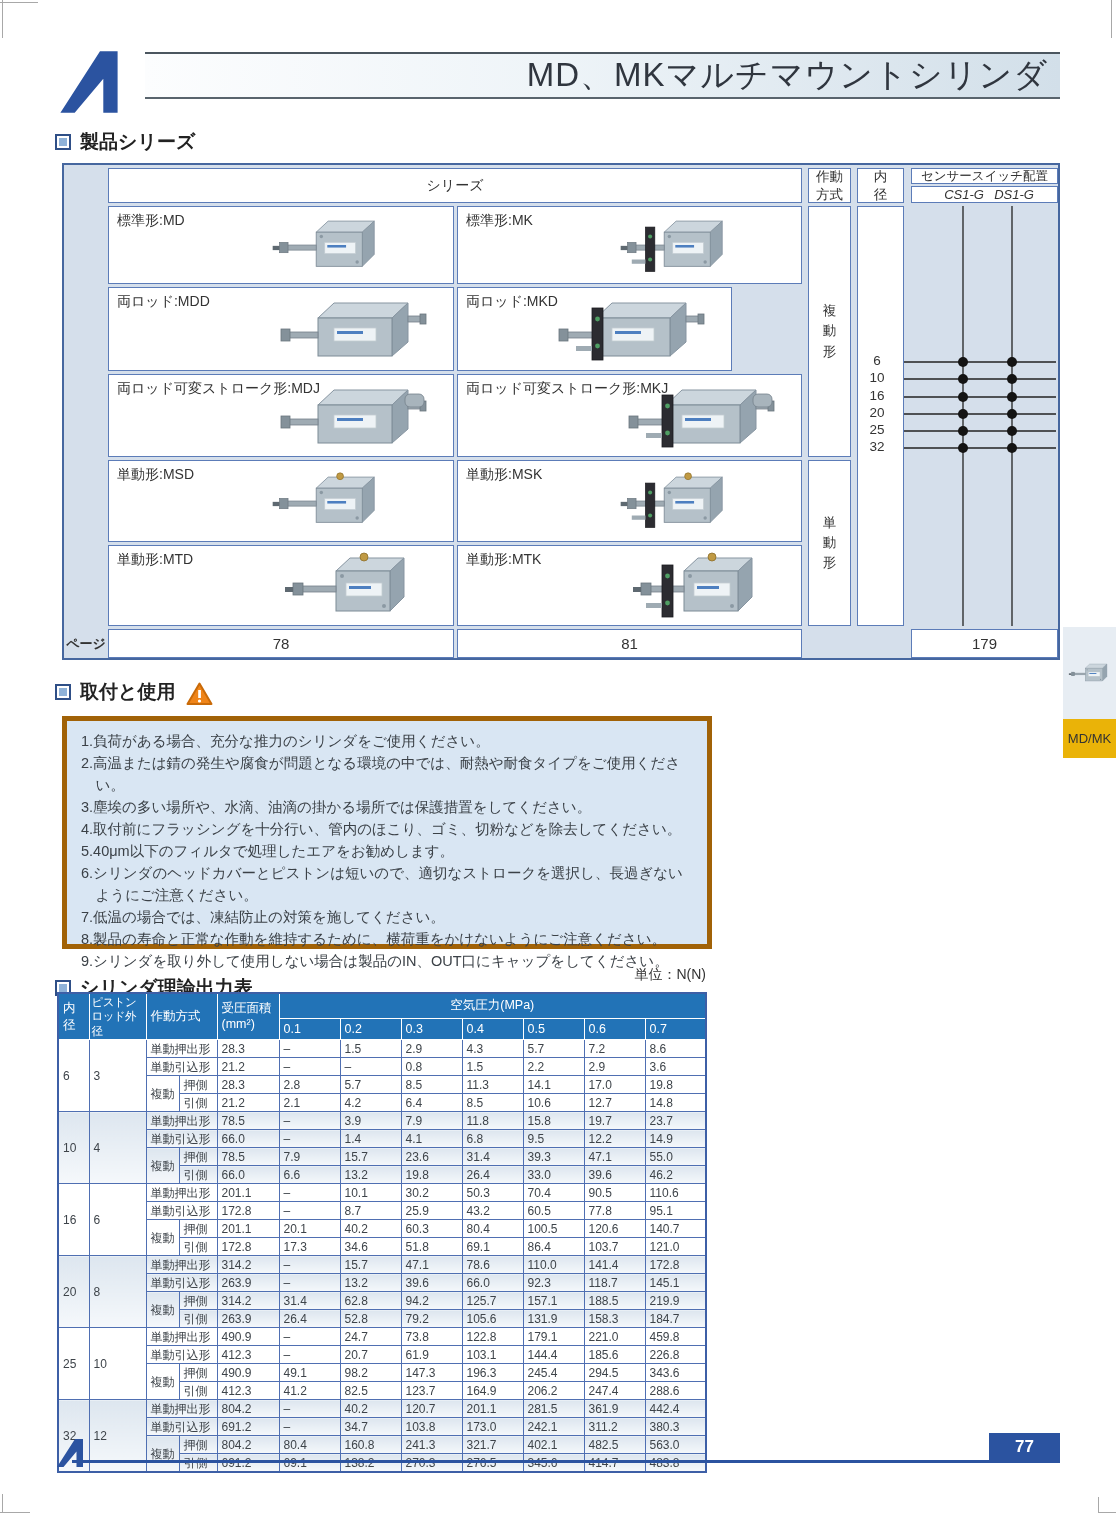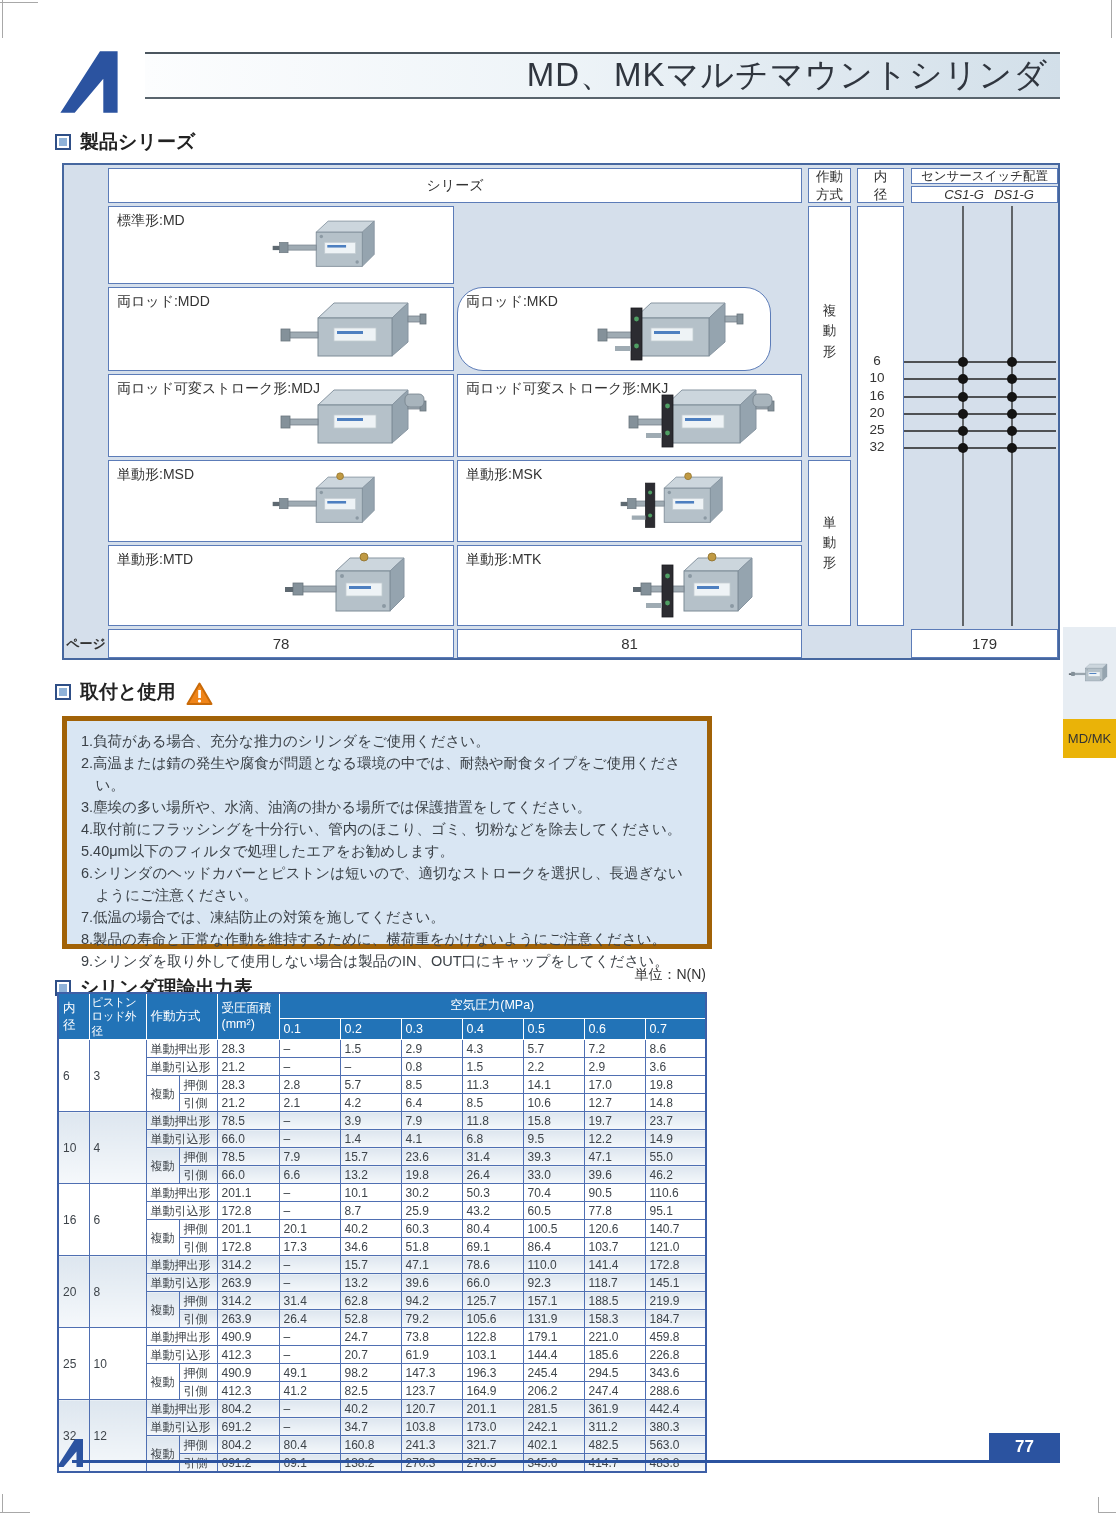--- a/index.html
+++ b/index.html
@@ -180,21 +180,28 @@
           <use href="#cyl-mt"></use>
         </svg>
     </div>
     <div class="cellbox" style="left:44px;top:380px;width:346px;height:81px;">
       <span class="plabel">単動形:MTD</span>
       <svg class="pimg" viewBox="0 0 150 70">
           <use href="#cyl-mt"></use>
         </svg>
     </div>
 
-    <div class="cellbox" style="left:393px;top:122px;width:314px;height:84px;border-radius:26px;">
+    <div class="cellbox" style="left:393px;top:41px;width:345px;height:78px;">
+      <span class="plabel">標準形:MK</span>
+      <svg class="pimg pimg-sm" viewBox="0 0 150 70">
+          <use href="#cyl-std"></use>
+          <use href="#k-plate"></use>
+        </svg>
+    </div>
+    <div class="cellbox" style="left:393px;top:122px;width:275px;height:84px;">
       <span class="plabel">両ロッド:MKD</span>
       <svg class="pimg" viewBox="0 0 150 70">
           <use href="#cyl-dd"></use>
           <use href="#k-plate"></use>
         </svg>
     </div>
     <div class="cellbox" style="left:393px;top:209px;width:345px;height:83px;">
       <span class="plabel">両ロッド可変ストローク形:MKJ</span>
       <svg class="pimg" viewBox="0 0 150 70">
           <use href="#cyl-dj"></use>

